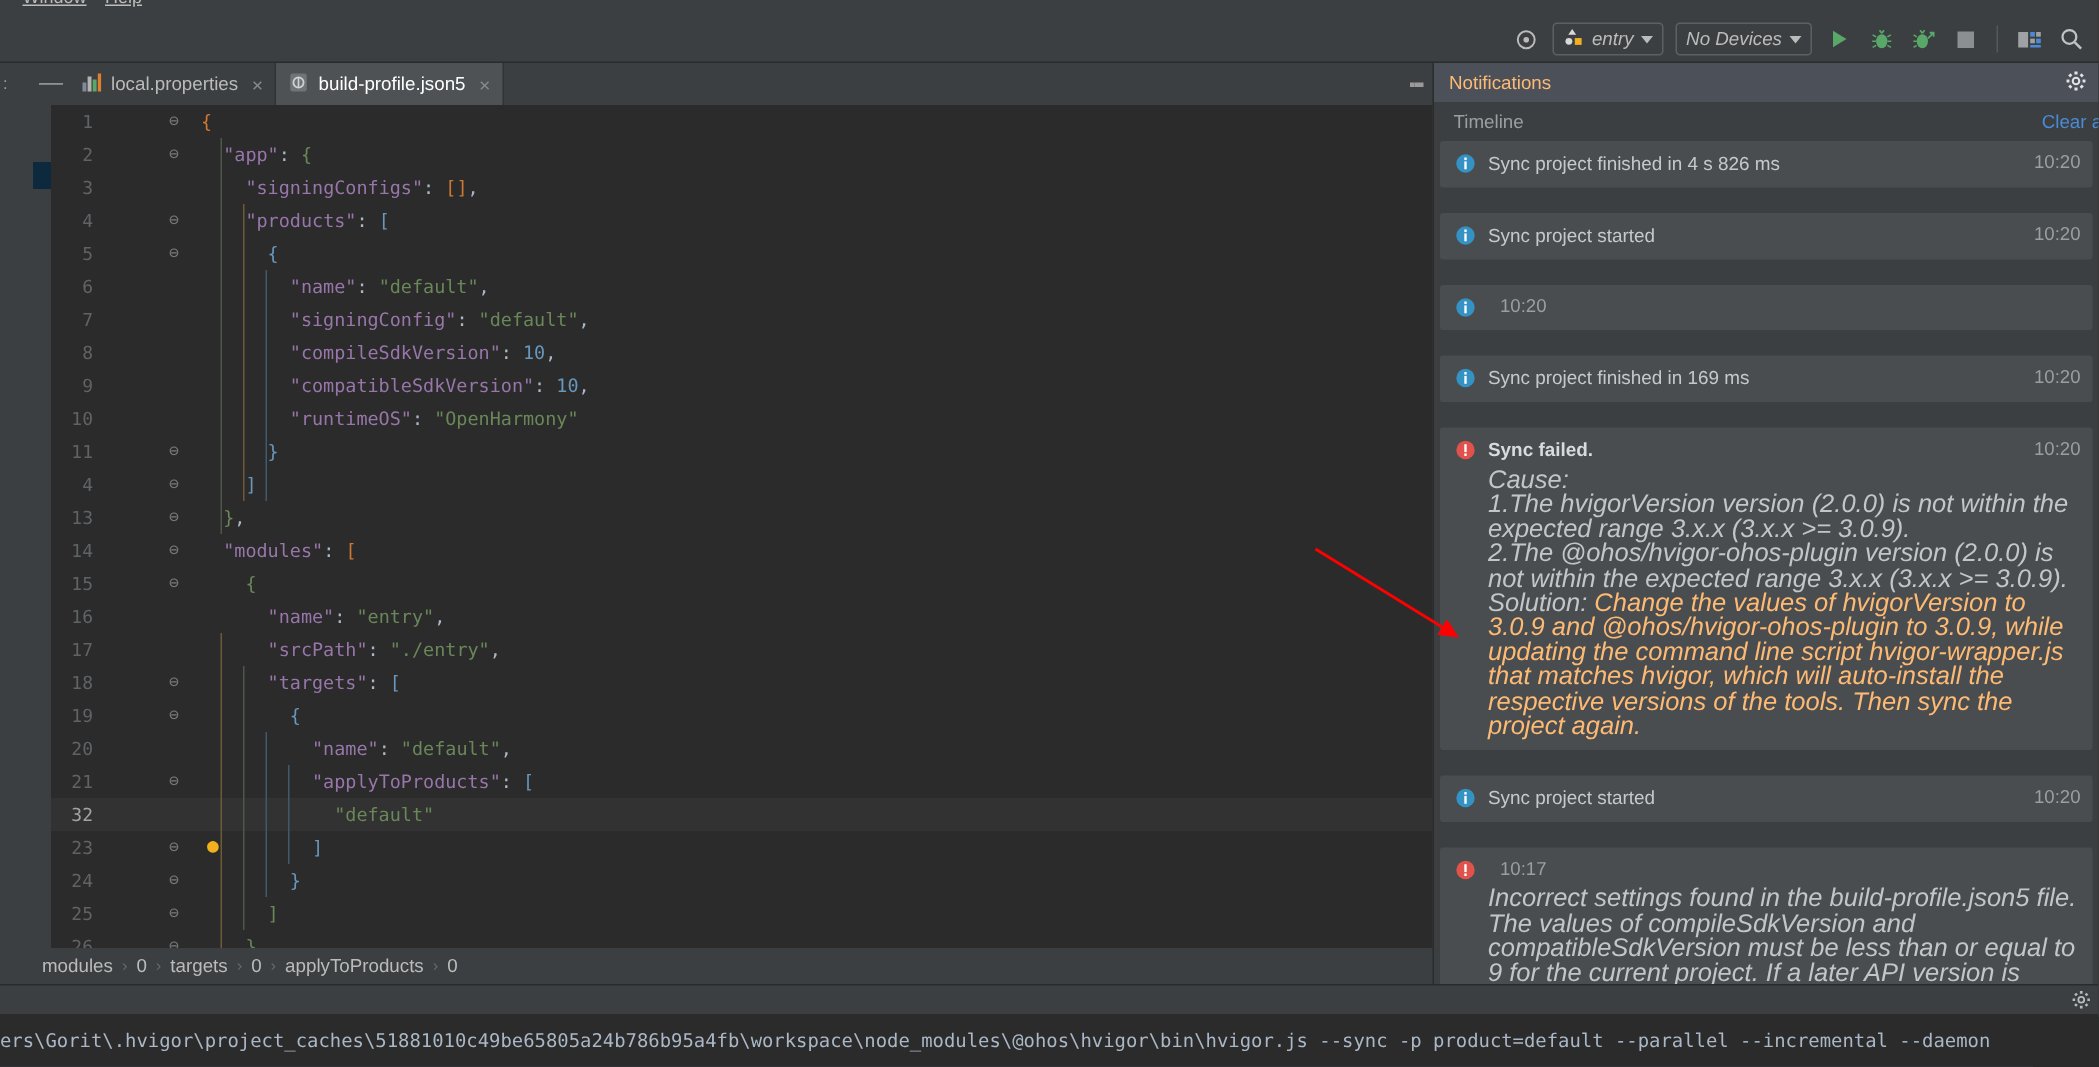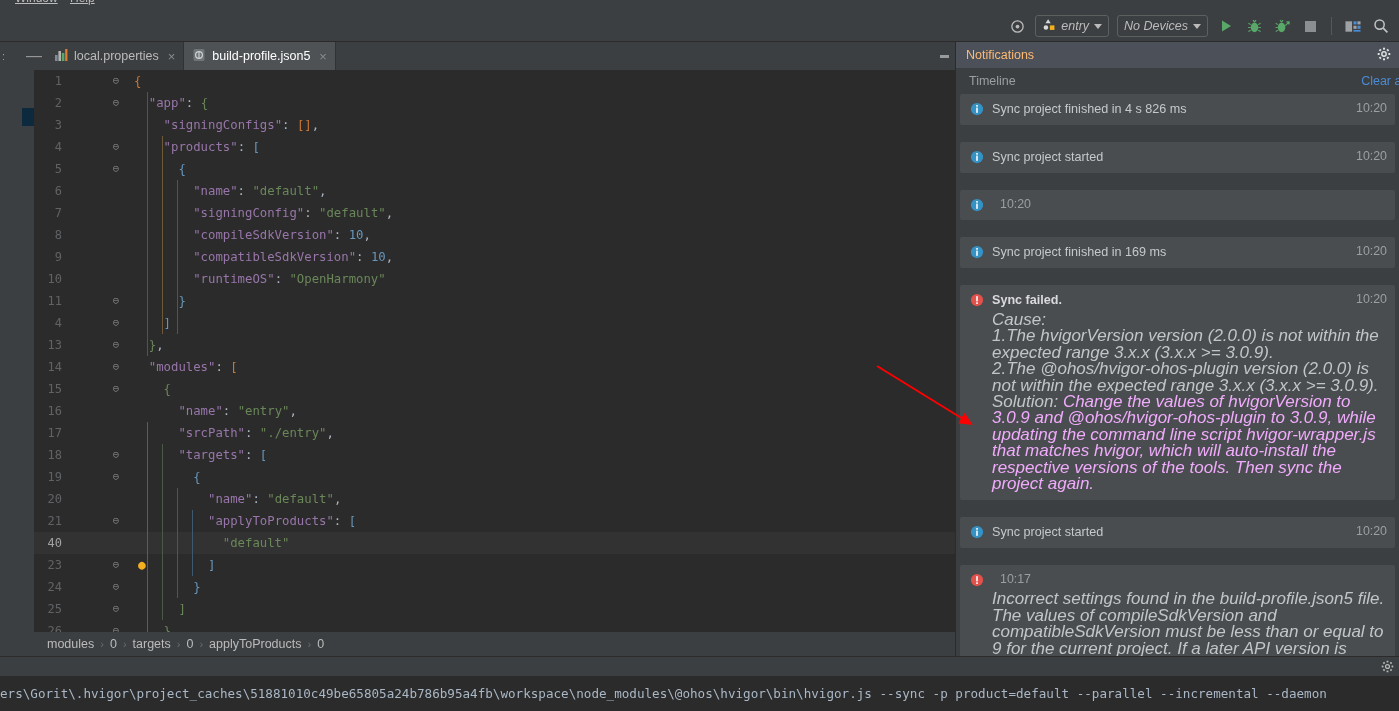--- a/index.html
+++ b/index.html
@@ -121,21 +121,21 @@
     position: absolute; right: 3px; top: 28px; width: 9px; height: 468px;
     background: #62666a; border-radius: 1px;
   }
   .scroll-track {
     position: absolute; right: 0; top: 0; width: 14px; height: 562px;
     background: #2f2f2f;
   }
 
   
   .breadcrumbs {
-    position: absolute; left: 33px; top: 632px; width: 933px; height: 24px;
+    position: absolute; left: 14px; top: 632px; width: 933px; height: 24px;
     background: #3c3f41; display: flex; align-items: center;
     padding-left: 14px; font-size: 12.5px; color: #bbbbbb; gap: 6px;
   }
   .breadcrumbs .sep { color: #6a6a6a; font-size: 11px; }
   .bc-left-pad { position: absolute; left: 0; top: 632px; width: 22px; height: 24px; background: #3c3f41; }
 
   
   .notif {
     position: absolute; left: 955px; top: 42px; width: 444px; height: 632px;
     background: #3c3f41; border-left: 1px solid #2b2b2b;
@@ -162,21 +162,21 @@
   }
   .nrow { display: flex; align-items: flex-start; gap: 8px; }
   .nicon { width: 14px; height: 14px; flex: none; margin-top: 1px; }
   .ntitle { flex: 1; font-size: 12.6px; color: #c6c9cb; line-height: 16px; }
   .ntitle.bold { font-weight: bold; color: #d8dadc; }
   .ntime { color: #9b9fa2; font-size: 12.4px; flex: none; margin-left: 8px; }
   .nbody {
     margin: 4px 0 0 22px; font-size: 17px; line-height: 16.4px;
     color: #c3c6c8; white-space: pre-line; font-style: italic;
   }
-  .nbody .lnk { color: #f0abfc; }
+  .nbody .lnk { color: #fdba74; }
 
   
   .term-sep {
     position: absolute; left: 0; top: 656px; width: 1399px; height: 20px;
     background: #3c3f41; border-top: 1px solid #2b2b2b;
   }
   .terminal {
     position: absolute; left: 0; top: 676px; width: 1399px; height: 35px;
     background: #2b2b2b; color: #a9b7c6;
     font-family: "DejaVu Sans Mono", monospace; font-size: 12.6px;
@@ -332,21 +332,21 @@
         <div class="line"><span class="ln">4</span><span class="fold">⊖</span><span class="code" style="left: 129.6px;"><span class="br2">]</span></span></div>
         <div class="line"><span class="ln">13</span><span class="fold">⊖</span><span class="code" style="left: 114.8px;"><span class="br3">}</span><span class="p">,</span></span></div>
         <div class="line"><span class="ln">14</span><span class="fold">⊖</span><span class="code" style="left: 114.8px;"><span class="k">"modules"</span><span class="p">: </span><span class="br1">[</span></span></div>
         <div class="line"><span class="ln">15</span><span class="fold">⊖</span><span class="code" style="left: 129.6px;"><span class="br3">{</span></span></div>
         <div class="line"><span class="ln">16</span><span class="code" style="left: 144.4px;"><span class="k">"name"</span><span class="p">: </span><span class="s">"entry"</span><span class="p">,</span></span></div>
         <div class="line"><span class="ln">17</span><span class="code" style="left: 144.4px;"><span class="k">"srcPath"</span><span class="p">: </span><span class="s">"./entry"</span><span class="p">,</span></span></div>
         <div class="line"><span class="ln">18</span><span class="fold">⊖</span><span class="code" style="left: 144.4px;"><span class="k">"targets"</span><span class="p">: </span><span class="br2">[</span></span></div>
         <div class="line"><span class="ln">19</span><span class="fold">⊖</span><span class="code" style="left: 159.2px;"><span class="br2">{</span></span></div>
         <div class="line"><span class="ln">20</span><span class="code" style="left: 174px;"><span class="k">"name"</span><span class="p">: </span><span class="s">"default"</span><span class="p">,</span></span></div>
         <div class="line"><span class="ln">21</span><span class="fold">⊖</span><span class="code" style="left: 174px;"><span class="k">"applyToProducts"</span><span class="p">: </span><span class="br2">[</span></span></div>
-        <div class="line hl"><span class="ln">40</span><span class="code" style="left: 188.8px;"><span class="s">"default"</span></span></div>
+        <div class="line hl"><span class="ln">32</span><span class="code" style="left: 188.8px;"><span class="s">"default"</span></span></div>
         <div class="line"><span class="ln">23</span><span class="fold">⊖</span><span class="bulb">●</span><span class="code" style="left: 174px;"><span class="br2">]</span></span></div>
         <div class="line"><span class="ln">24</span><span class="fold">⊖</span><span class="code" style="left: 159.2px;"><span class="br2">}</span></span></div>
         <div class="line"><span class="ln">25</span><span class="fold">⊖</span><span class="code" style="left: 144.4px;"><span class="br3">]</span></span></div>
         <div class="line"><span class="ln">26</span><span class="fold">⊖</span><span class="code" style="left: 129.6px;"><span class="br3">}</span></span></div>
         <div class="indent-guide" style="left: 113px; top: 22px; height: 264px; background: rgb(74, 90, 70);"></div>
         <div class="indent-guide" style="left: 128px; top: 66px; height: 198px; background: rgb(110, 90, 54);"></div>
         <div class="indent-guide" style="left: 143px; top: 110px; height: 154px; background: rgb(62, 90, 110);"></div>
         <div class="indent-guide" style="left: 113px; top: 352px; height: 220px; background: rgb(110, 90, 54);"></div>
         <div class="indent-guide" style="left: 128px; top: 374px; height: 176px; background: rgb(74, 90, 70);"></div>
         <div class="indent-guide" style="left: 143px; top: 418px; height: 110px; background: rgb(62, 90, 110);"></div>

